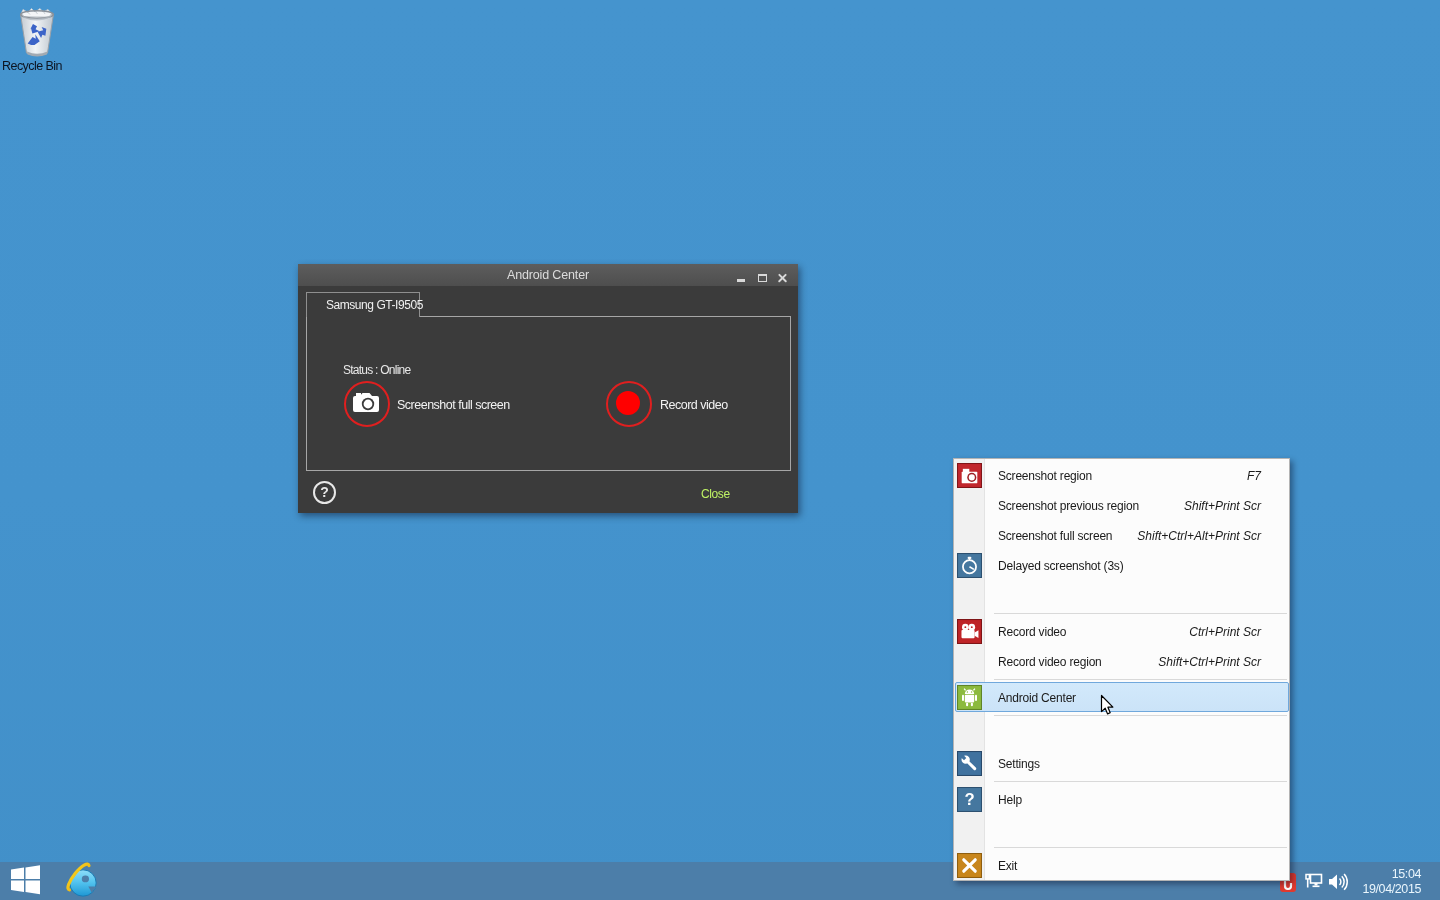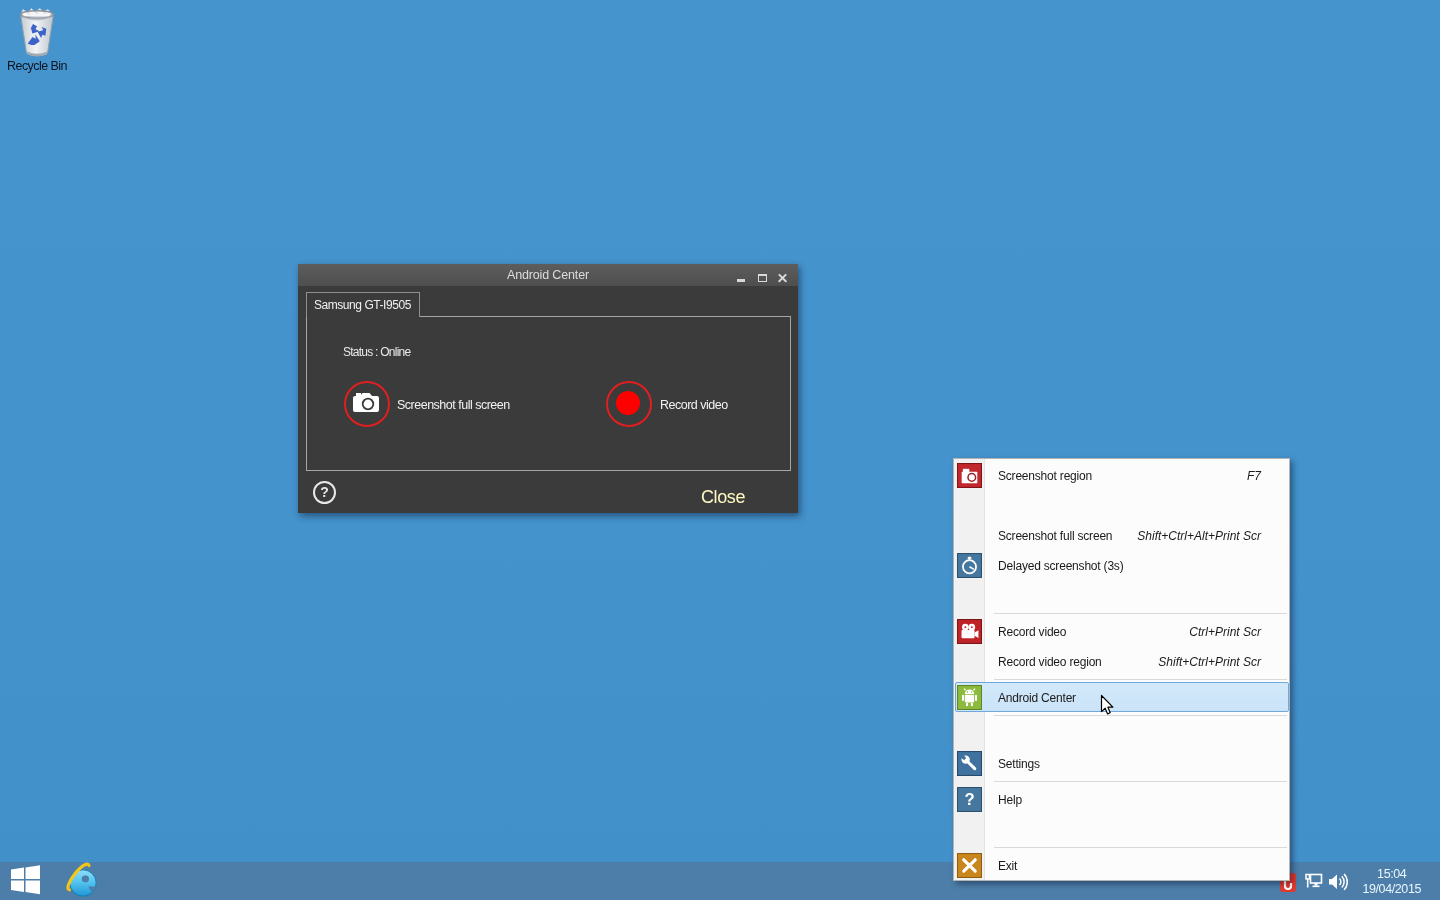--- a/index.html
+++ b/index.html
@@ -5,21 +5,21 @@
 * { margin:0; padding:0; box-sizing:border-box; }
 html,body { width:1440px; height:900px; overflow:hidden; }
 body {
   font-family:"Liberation Sans", sans-serif;
   position:relative;
   background:linear-gradient(180deg,#4594CE 0%,#4493CD 55%,#4290C9 100%);
 }
 .abs { position:absolute; }
 
 
-#rbin { left:2px; top:8px; width:70px; text-align:center; }
+#rbin { left:2px; top:8px; width:70px; text-align:left; }
 #rbin .lbl { color:#0D1522; font-size:12.5px; margin-top:1px; letter-spacing:-0.55px; }
 
 
 #win {
   left:298px; top:264px; width:500px; height:249px;
   background:#3B3B3B;
   box-shadow:2px 3px 7px rgba(0,0,20,0.45);
 }
 #titlebar {
   position:absolute; left:0; top:0; right:0; height:22px;
@@ -33,42 +33,42 @@
 #btn-max  { left:460px; width:9px; }
 #btn-max::after { content:""; position:absolute; left:0; top:10px; width:9px; height:7.5px; box-sizing:border-box; border:1px solid #D9D9D9; border-top:2.5px solid #D9D9D9; }
 #btn-close { left:479px; width:11px; }
 #btn-close::before, #btn-close::after { content:""; position:absolute; left:0; top:13px; width:11px; height:2.2px; background:#D9D9D9; border-radius:1px; }
 #btn-close::before { transform:rotate(45deg); }
 #btn-close::after { transform:rotate(-45deg); }
 #tab {
   position:absolute; left:8px; top:28px; width:114px; height:25px;
   background:#3B3B3B;
   border:1px solid #8F8F8F; border-bottom:none;
-  color:#F0F0F0; font-size:12px; letter-spacing:-0.45px; line-height:24px; padding-left:7px;
+  color:#F0F0F0; font-size:12px; letter-spacing:-0.45px; line-height:24px; padding-left:19px;
   white-space:nowrap; z-index:2;
 }
 #panel {
   position:absolute; left:8px; top:52px; width:485px; height:155px;
   border:1px solid #A6A6A6;
   background:#3B3B3B;
 }
-#status { position:absolute; left:45px; top:81px; color:#E8E8E8; font-size:12px; letter-spacing:-0.75px; z-index:3; }
+#status { position:absolute; left:45px; top:99px; color:#E8E8E8; font-size:12px; letter-spacing:-0.75px; z-index:3; }
 .ringbtn { position:absolute; width:46px; height:46px; border-radius:50%; border:2.5px solid #E01F1F; }
 #cambtn { left:46px; top:117px; }
 #recbtn { left:308px; top:117px; }
 #recbtn::after { content:""; position:absolute; left:8px; top:8px; width:24px; height:24px; border-radius:50%; background:#FF0000; }
 .blabel { position:absolute; color:#F2F2F2; font-size:12.5px; letter-spacing:-0.5px; white-space:nowrap; }
 #lab1 { left:99px; top:134px; }
 #lab2 { left:362px; top:134px; }
 #helpc {
   position:absolute; left:15px; top:217px; width:23px; height:23px;
   border-radius:50%; border:2px solid #E8E8E8;
   color:#E8E8E8; font-size:14px; font-weight:bold; text-align:center; line-height:19px;
 }
-#closelbl { position:absolute; left:403px; top:223px; color:#fef9c3; font-size:18px; letter-spacing:-0.4px; }
+#closelbl { position:absolute; left:403px; top:223px; color:#bef264; font-size:12px; letter-spacing:-0.4px; }
 
 
 #menu {
   left:953px; top:458px; width:337px; height:423px;
   background:#FCFCFC;
   border:1px solid #B4B4B4;
   box-shadow:3px 3px 6px rgba(0,0,25,0.4);
 }
 #gutter { position:absolute; left:0; top:0; bottom:0; width:31px; background:#F1F1F1; border-right:1px solid #E3E3E3; }
 .mrow { position:absolute; left:1px; right:1px; height:30px; font-size:12px; color:#1A1A1A; white-space:nowrap; }
@@ -81,21 +81,21 @@
   background:linear-gradient(180deg,#D2E9FB,#CBE3F8);
   border:1px solid #70A8DC; border-radius:2px;
 }
 
 
 #taskbar {
   left:0; top:862px; width:1440px; height:38px;
   background:#4C7EA9;
   border-top:1px solid #54820F00;
 }
-#clock { position:absolute; right:19px; top:3.5px; color:#EAF6FD; font-size:12.5px; letter-spacing:-0.4px; text-align:center; line-height:15.5px; }
+#clock { position:absolute; right:19px; top:3.5px; color:#EAF6FD; font-size:12.5px; letter-spacing:-0.4px; text-align:right; line-height:15.5px; }
 </style>
 </head>
 <body>
 
 <div id="rbin" class="abs">
   <svg width="44" height="50" viewBox="0 0 44 50" style="display:block;margin:0 auto">
     <defs>
       <linearGradient id="bingrad" x1="0" y1="0" x2="1" y2="0">
         <stop offset="0" stop-color="#C3CAD1"></stop>
           <stop offset="0.45" stop-color="#F2F5F7"></stop>
@@ -192,20 +192,24 @@
     <svg class="micon" viewBox="0 0 24 24">
         <rect x="0.5" y="0.5" width="23" height="23" fill="#C1272D" stroke="#801518" stroke-width="1"></rect>
         <rect x="4.5" y="8.3" width="15" height="11.2" rx="0.8" fill="#FFF"></rect>
         <rect x="5.6" y="5.6" width="6.2" height="3.5" fill="#FFF"></rect>
         <circle cx="14.2" cy="13.8" r="4.4" fill="#9E2025"></circle>
         <circle cx="14.2" cy="13.8" r="2.9" fill="#FFF"></circle>
       </svg>
     <span class="t">Screenshot region</span>
       <span class="s">F7</span>
   </div>
+  <div class="mrow" style="top:32px">
+      <span class="t">Screenshot previous region</span>
+      <span class="s">Shift+Print Scr</span>
+    </div>
   <div class="mrow" style="top:62px">
       <span class="t">Screenshot full screen</span>
       <span class="s">Shift+Ctrl+Alt+Print Scr</span>
     </div>
   <div class="mrow" style="top:92px">
     <svg class="micon" viewBox="0 0 24 24">
         <rect x="0.5" y="0.5" width="23" height="23" fill="#45779F" stroke="#2C5070" stroke-width="1"></rect>
         <circle cx="12" cy="13.2" r="6.3" fill="none" stroke="#FFF" stroke-width="1.7"></circle>
         <rect x="10.2" y="3.6" width="3.6" height="2.2" rx="1" fill="#FFF"></rect>
         <rect x="11.3" y="5.3" width="1.4" height="1.8" fill="#FFF"></rect>

